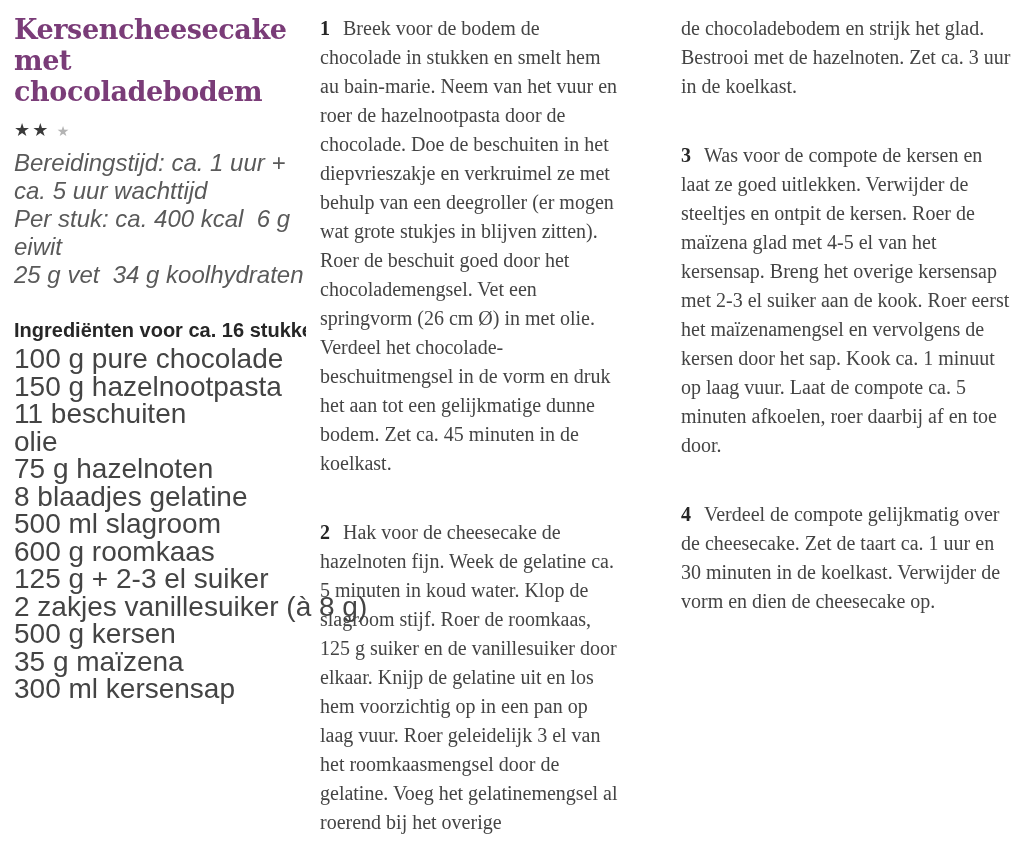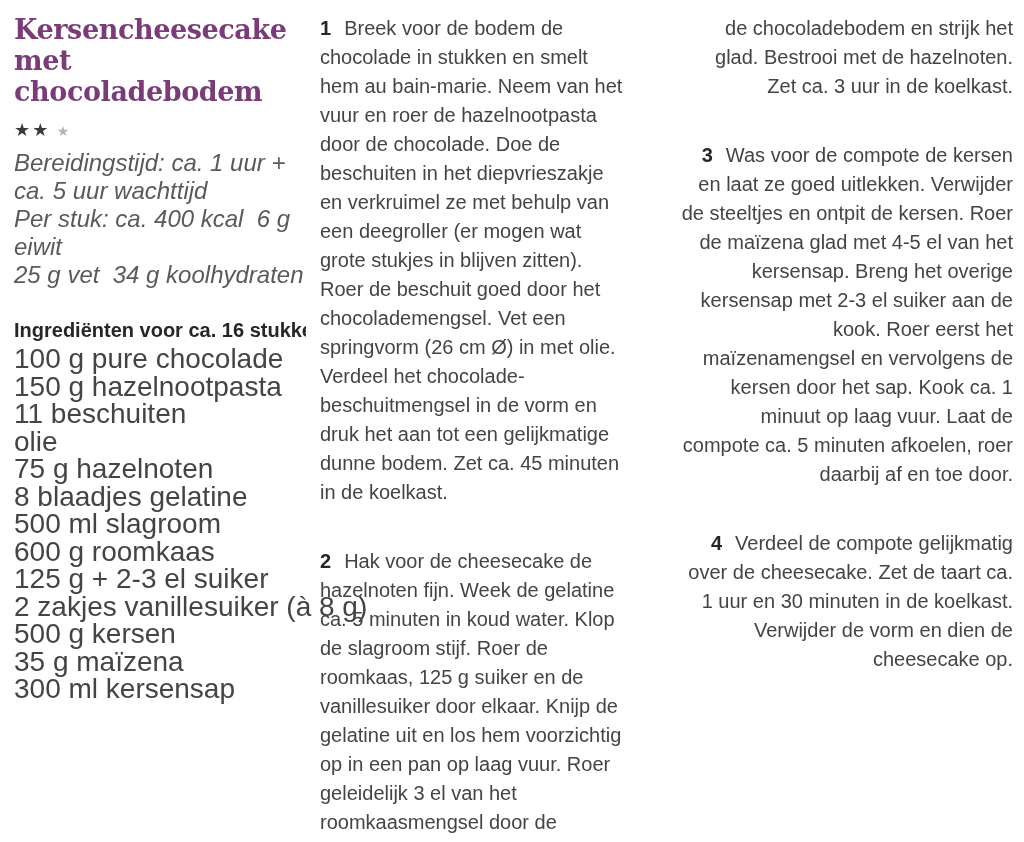--- a/index.html
+++ b/index.html
@@ -18,21 +18,21 @@
     width: 1024px;
     height: 652px;
     background: #ffffff;
   }
   .col {
     position: absolute;
     top: 14px;
   }
   .col-left  { left: 14px;  width: 292px; }
   .col-mid   { left: 320px; width: 304px; }
-  .col-right { left: 681px; width: 332px; text-align: right; }
+  .col-right { left: 681px; width: 332px; }
 
   .title {
     font-family: "DejaVu Serif", serif;
     font-weight: bold;
     font-size: 27px;
     line-height: 31px;
     letter-spacing: -0.4px;
     color: var(--color-title, #7a3c78);
     margin: 0 0 12px 0;
   }
@@ -74,20 +74,21 @@
     color: var(--color-body_text, #3d3d3d);
     white-space: nowrap;
   }
   .ing-item.italic { font-style: italic; }
 
   .step {
     font-size: 20px;
     line-height: 29px;
     color: var(--color-body_text, #4a4a4a);
     margin: 0 0 40px 0;
+    font-family: Liberation Serif, serif;
   }
   .step-num {
     font-weight: bold;
     color: var(--color-heading_text, #262626);
     margin-right: 13px;
   }
 </style>
 </head>
 <body>
 

